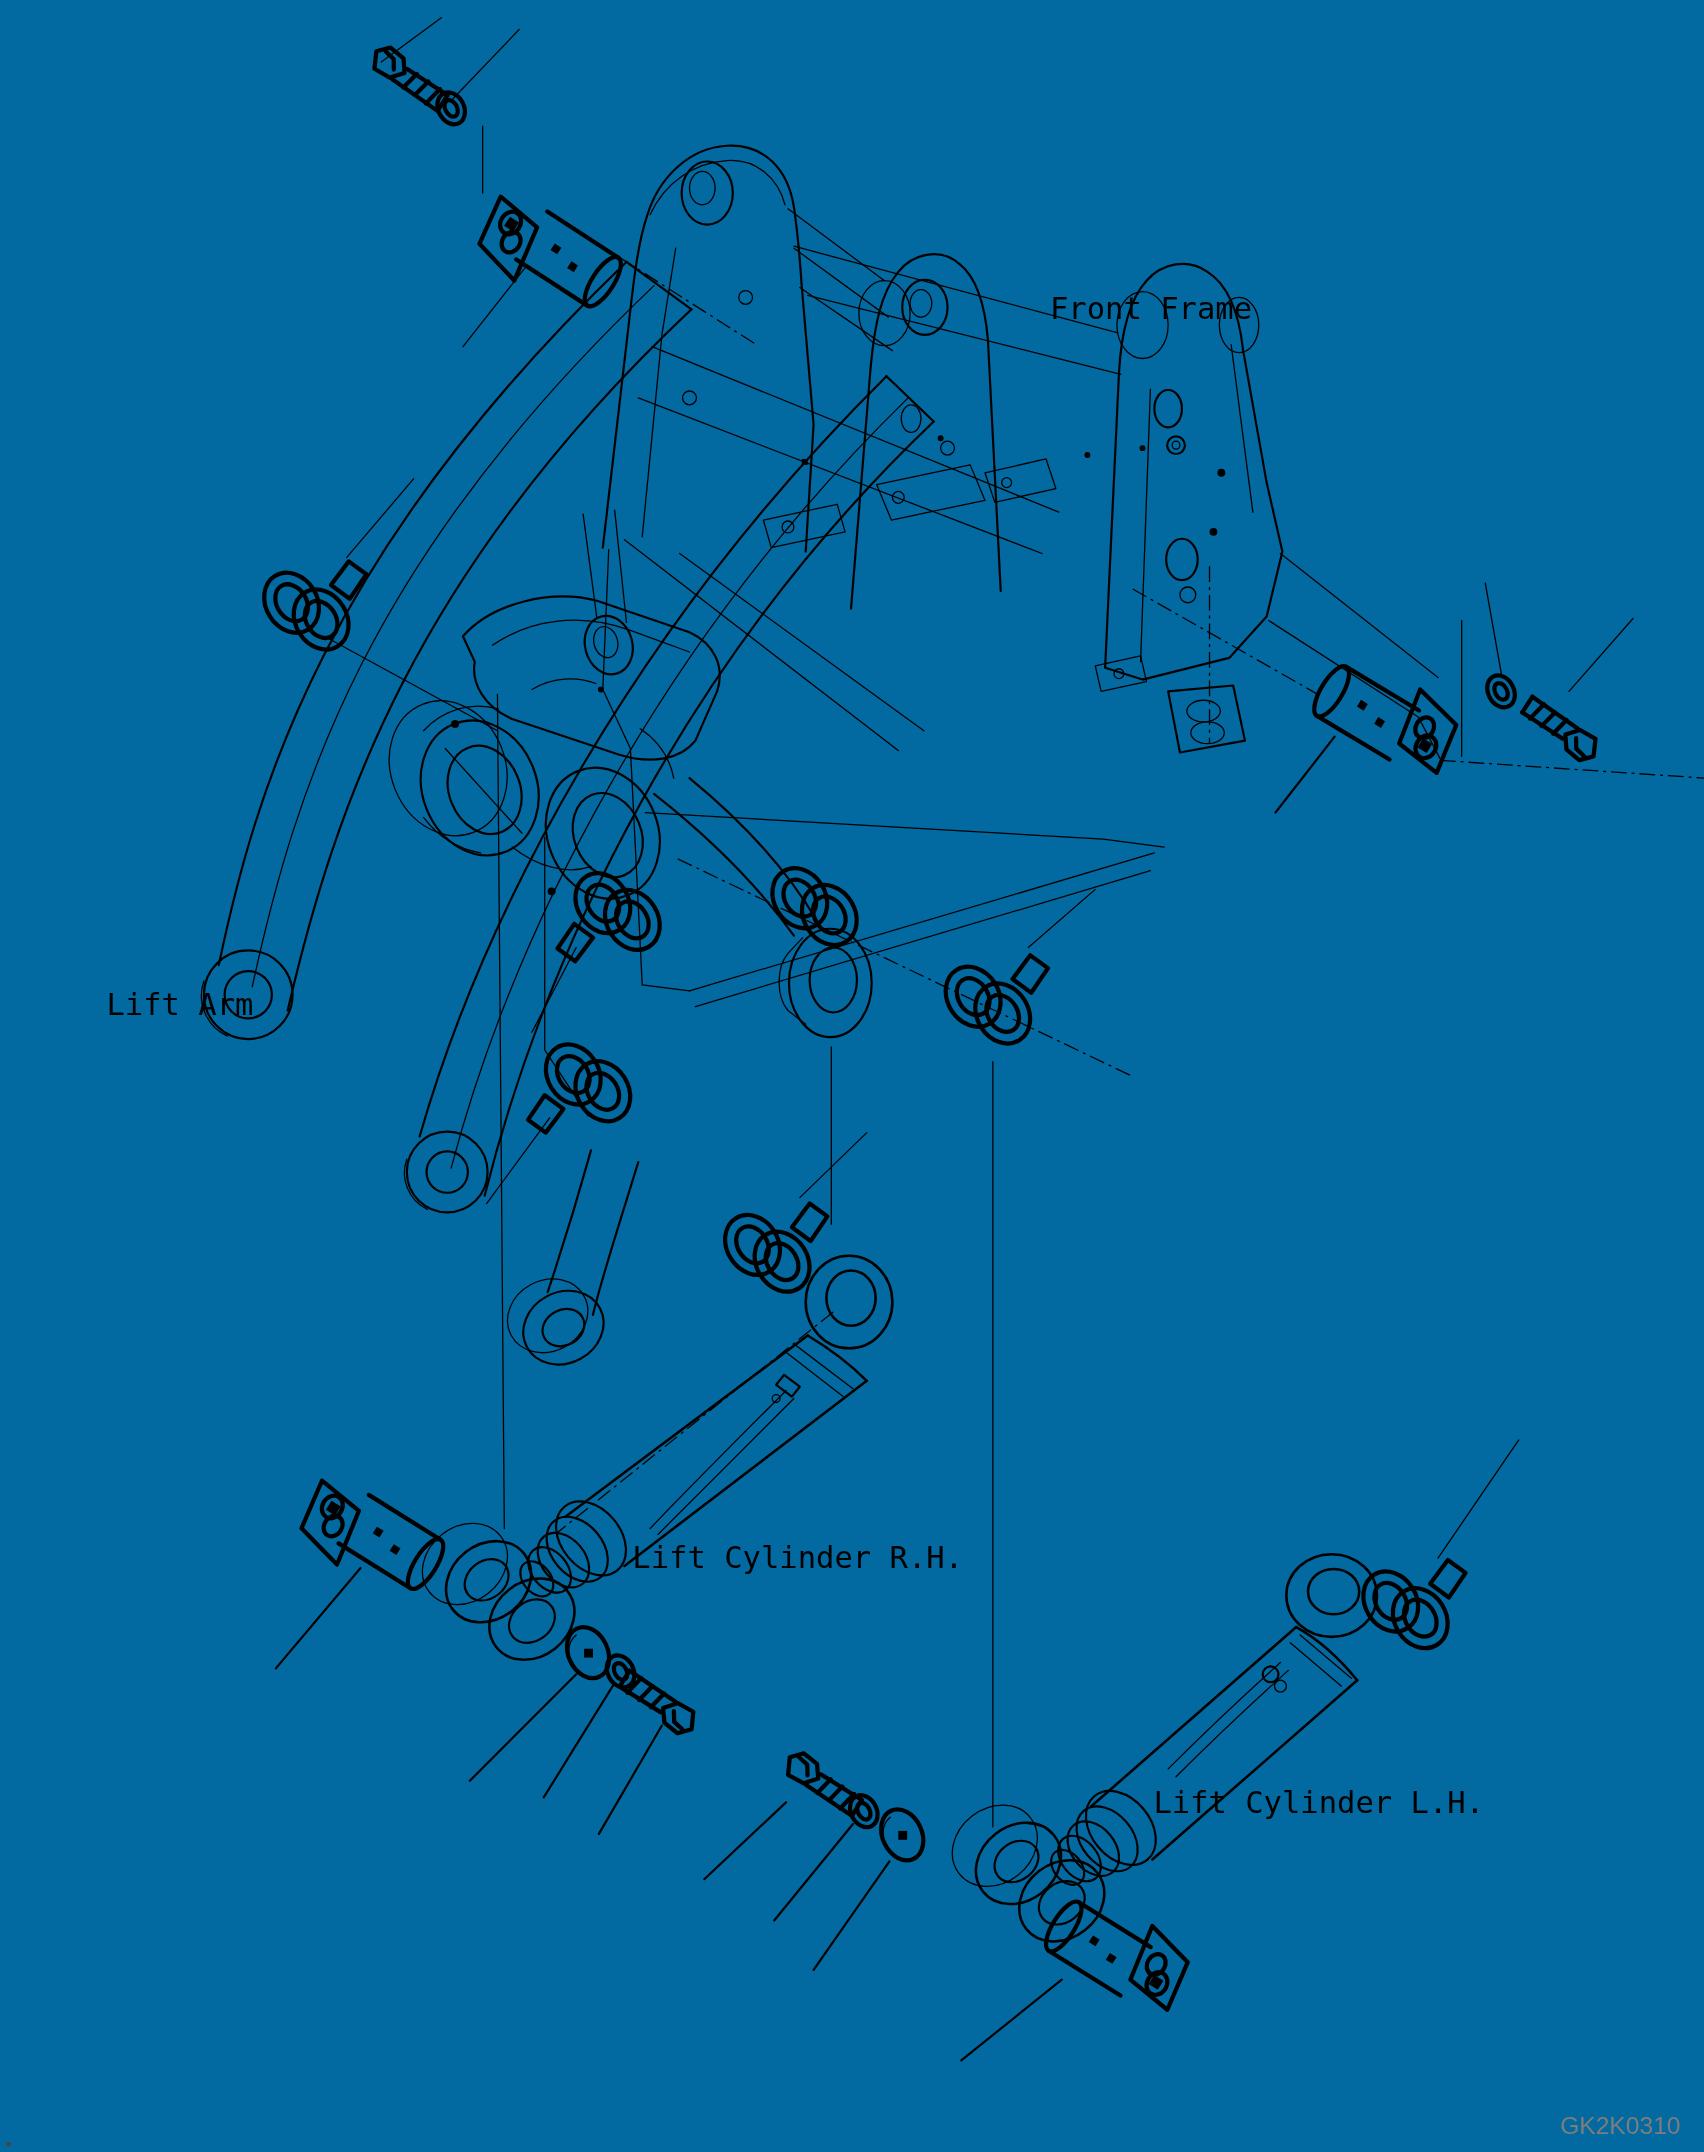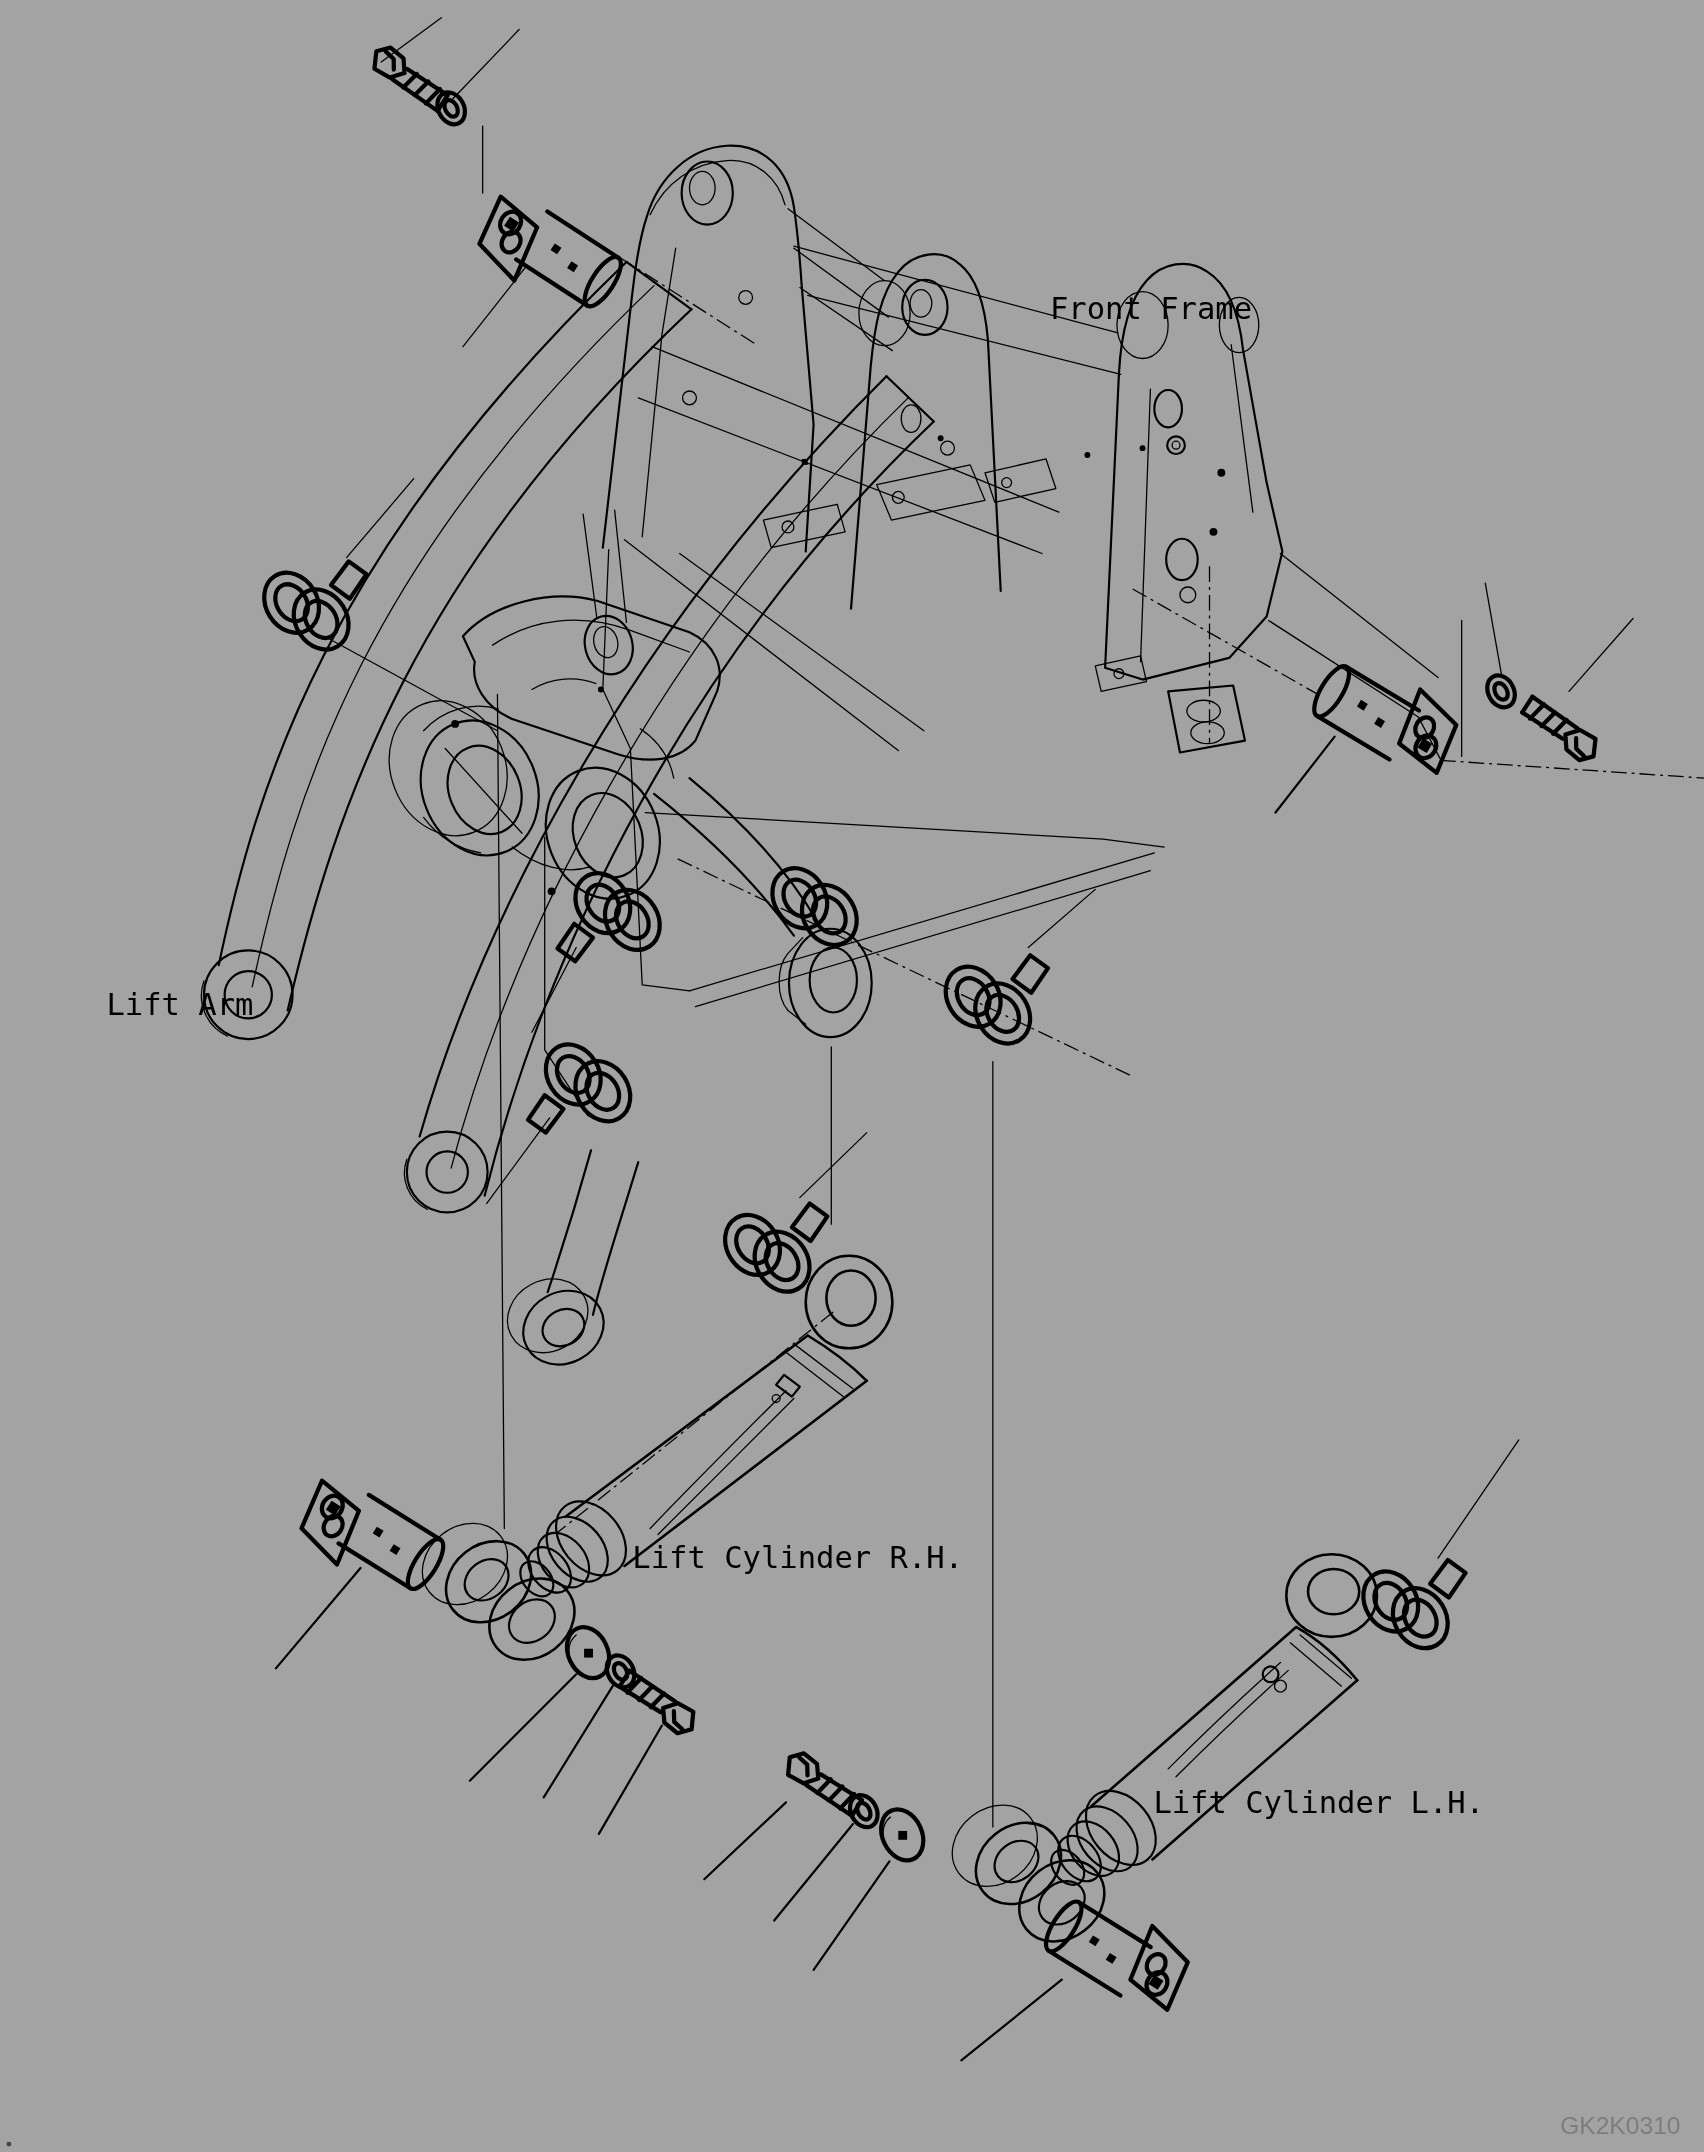--- a/index.html
+++ b/index.html
@@ -1,16 +1,16 @@
 <!DOCTYPE html>
 <html><head>
 <meta charset="utf-8">
 <style>
   html,body{margin:0;padding:0;background:#ffffff;}
-  .page{position:relative;width:1704px;height:2152px;background:#a3a3a3;overflow:hidden;}
+  .page{position:relative;width:1704px;height:2152px;background:#0369a1;overflow:hidden;}
   svg{display:block}
   
   .thin  {stroke:#000;stroke-width:1.3;fill:none;stroke-linecap:round;stroke-linejoin:round;}
   .med   {stroke:#000;stroke-width:2.2;fill:none;stroke-linecap:round;stroke-linejoin:round;}
   .med2  {stroke:#000;stroke-width:2.6;fill:none;stroke-linecap:round;stroke-linejoin:round;}
   .bold  {stroke:#000;stroke-width:4.3;fill:none;stroke-linecap:round;stroke-linejoin:round;}
   .cline {stroke:#000;stroke-width:1.3;fill:none;stroke-dasharray:16 5 3 5;}
   .blk   {fill:#000;stroke:none;}
   .lbl   {font-family:"DejaVu Sans Mono", monospace;font-size:31px;fill:#000;letter-spacing:0px;}
   .code  {font-family:"Liberation Sans", sans-serif;font-size:25px;fill:#7d7d7d;}

